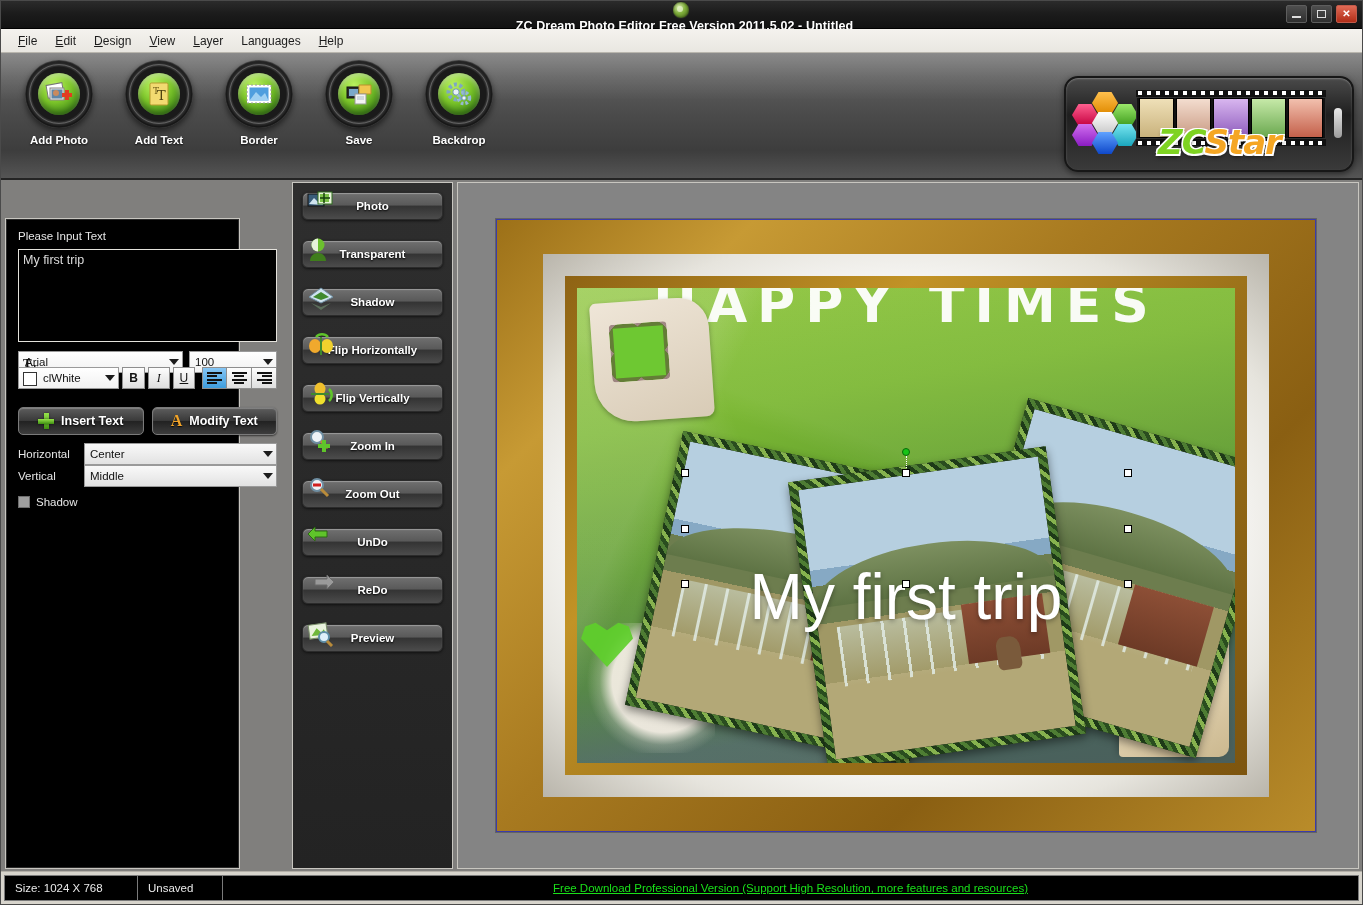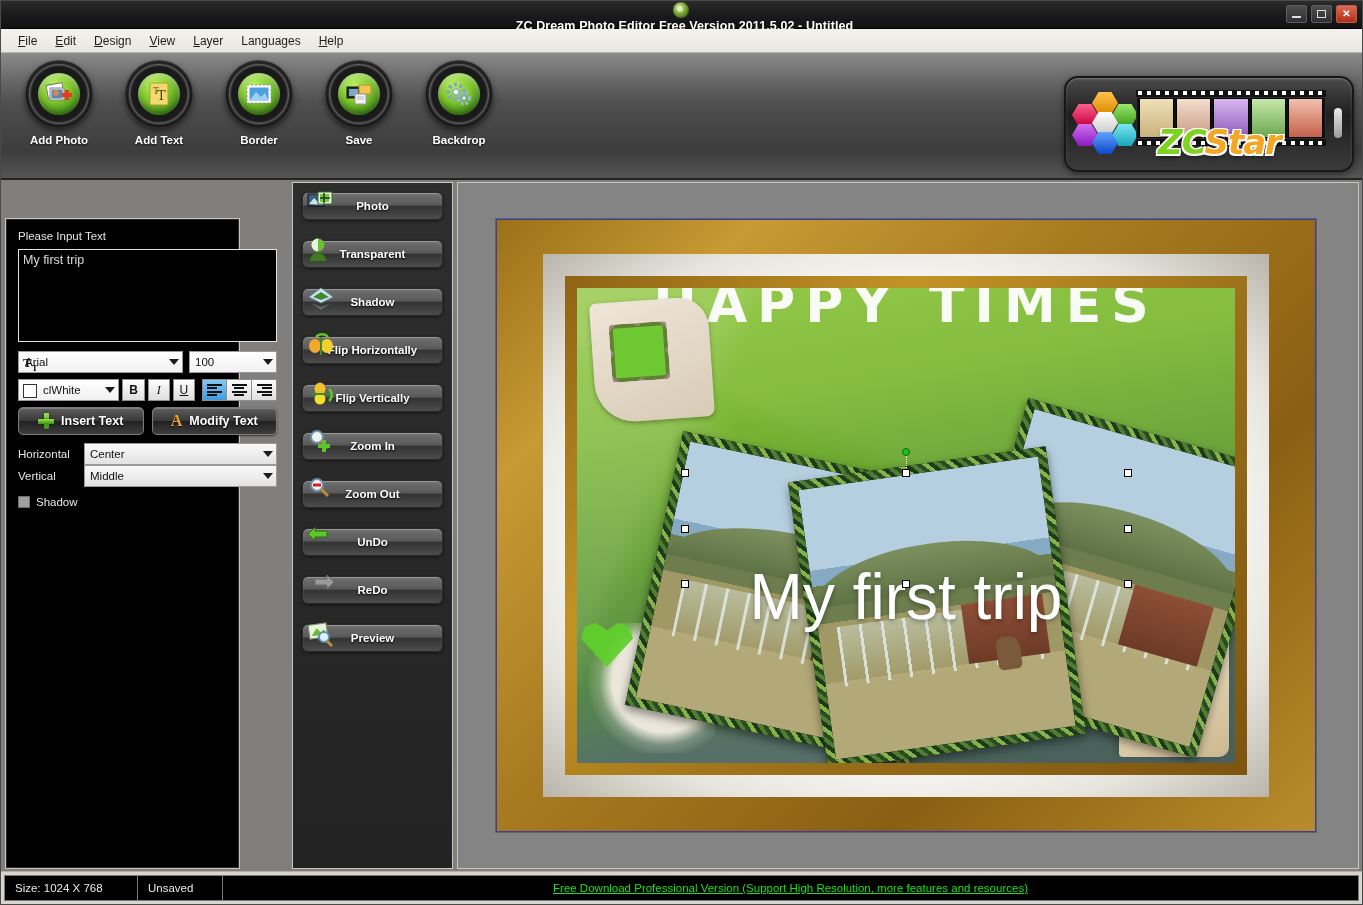--- a/index.html
+++ b/index.html
@@ -211,21 +211,21 @@
     width:0;height:0;border-left:5px solid transparent;border-right:5px solid transparent;border-top:6px solid #1c1c1c;
   }
   .sel.font { flex:1; padding-left:6px;text-align:center; }
   .font-gl {
     position:absolute; left:4px; top:3px;
     font-size:13px; color:#111; font-family:"Liberation Serif", serif; font-weight:bold;
     line-height:15px;
   }
   .sel.size { width:88px; }
 
-  .row-style { position:absolute; left:12px; top:160px; width:259px; display:flex; gap:3px; align-items:center; }
+  .row-style { position:absolute; left:12px; top:148px; width:259px; display:flex; gap:3px; align-items:center; }
   .sel.color { width:112px; padding-left:24px; }
   .color-chip {
     position:absolute; left:4px; top:4px; width:14px;height:14px;
     background:#fff; border:1px solid #333;
   }
   .sbtn {
     width:25px;height:22px; border:1px solid #8e8e8e;
     background: linear-gradient(180deg,#fdfdfd,#dedede);
     display:flex;align-items:center;justify-content:center;
     font-size:12px;color:#111;

